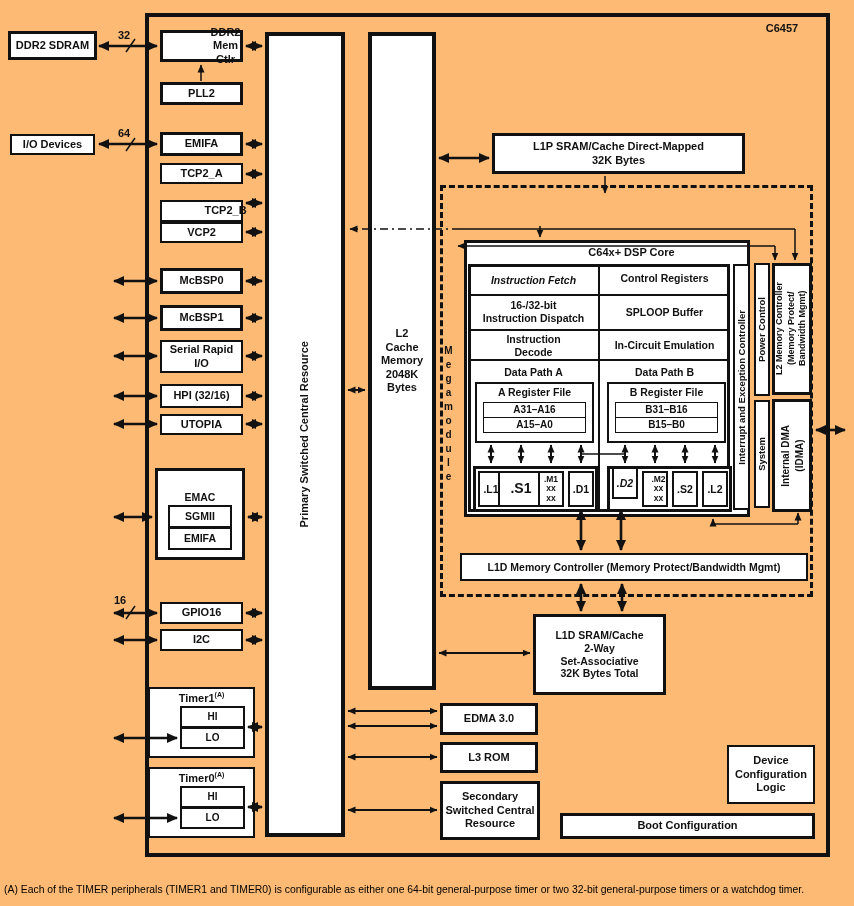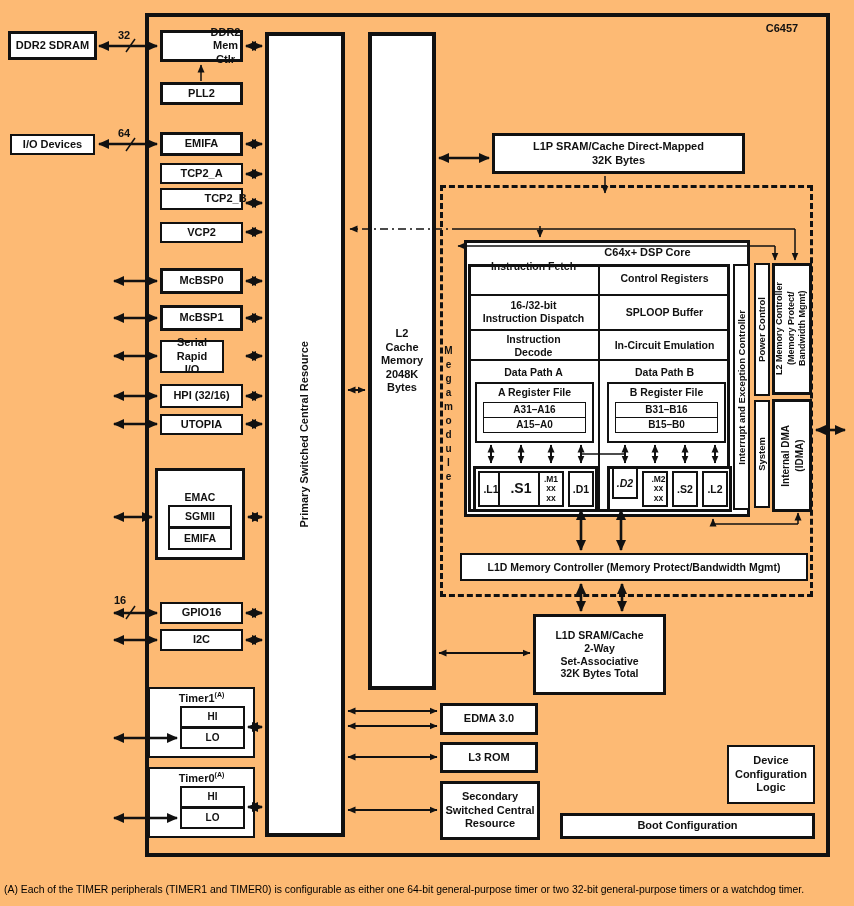--- a/index.html
+++ b/index.html
@@ -39,25 +39,25 @@
 
   <div class="lbl" style="left:113px;top:29px;width:22px;">32</div>
   <div class="lbl" style="left:113px;top:127px;width:22px;">64</div>
   <div class="lbl" style="left:109px;top:594px;width:22px;">16</div>
 
   <div class="box b3" style="left:160px;top:30px;width:83px;height:32px;padding-left:48px;">DDR2
 Mem Ctlr</div>
   <div class="box b3" style="left:160px;top:82px;width:83px;height:23px;">PLL2</div>
   <div class="box b3" style="left:160px;top:132px;width:83px;height:24px;">EMIFA</div>
   <div class="box" style="left:160px;top:163px;width:83px;height:21px;">TCP2_A</div>
-  <div class="box" style="left:160px;top:188px;width:83px;height:22px;padding-left:48px;">TCP2_B</div>
+  <div class="box" style="left:160px;top:200px;width:83px;height:22px;padding-left:48px;">TCP2_B</div>
   <div class="box" style="left:160px;top:222px;width:83px;height:21px;">VCP2</div>
   <div class="box b3" style="left:160px;top:268px;width:83px;height:26px;">McBSP0</div>
   <div class="box b3" style="left:160px;top:305px;width:83px;height:26px;">McBSP1</div>
-  <div class="box" style="left:160px;top:340px;width:64px;height:33px;">Serial Rapid
+  <div class="box" style="left:160px;top:340px;width:83px;height:33px;">Serial Rapid
 I/O</div>
   <div class="box" style="left:160px;top:384px;width:83px;height:24px;">HPI (32/16)</div>
   <div class="box" style="left:160px;top:414px;width:83px;height:21px;">UTOPIA</div>
 
   <div class="box b3" style="left:155px;top:468px;width:90px;height:92px;align-items:flex-start;">
     <div style="padding-top:20px;font-size:10.5px;text-align:center;">EMAC
 10/100/1000</div>
   </div>
   <div class="box" style="left:168px;top:505px;width:64px;height:23px;font-size:10.5px;">SGMII</div>
   <div class="box" style="left:168px;top:527px;width:64px;height:23px;font-size:10.5px;">EMIFA</div>
@@ -86,29 +86,29 @@
 2048K
 Bytes</div>
 
   <div class="dashedbox" style="left:440px;top:185px;width:373px;height:412px;"></div>
   <div class="lbl stack" style="left:442px;top:345px;width:16px;height:135px;font-size:10px;">Megamodule</div>
 
   <div class="box b3" style="left:492px;top:133px;width:253px;height:41px;">L1P SRAM/Cache Direct-Mapped
 32K Bytes</div>
 
   <div class="box b3" style="left:464px;top:240px;width:286px;height:277px;"></div>
-  <div class="lbl" style="left:464px;top:246px;width:335px;padding-left:16px;">C64x+ DSP Core</div>
+  <div class="lbl" style="left:464px;top:246px;width:335px;">C64x+ DSP Core</div>
 
   <div class="box b3 nofill" style="left:468px;top:264px;width:262px;height:248px;"></div>
   <div class="gridline" style="left:598px;top:264px;width:2px;height:248px;"></div>
   <div class="gridline" style="left:468px;top:294px;width:262px;height:2px;"></div>
   <div class="gridline" style="left:468px;top:329px;width:262px;height:2px;"></div>
   <div class="gridline" style="left:468px;top:359px;width:262px;height:2px;"></div>
 
-  <div class="lbl" style="left:468px;top:260px;width:131px;font-size:10.5px;">Instruction Fetch</div>
+  <div class="lbl" style="left:468px;top:274px;width:131px;font-size:10.5px;font-style:italic;">Instruction Fetch</div>
   <div class="lbl" style="left:599px;top:272px;width:131px;font-size:10.5px;">Control Registers</div>
   <div class="lbl" style="left:468px;top:299px;width:131px;font-size:10.5px;">16-/32-bit
 Instruction Dispatch</div>
   <div class="lbl" style="left:599px;top:306px;width:131px;font-size:10.5px;">SPLOOP Buffer</div>
   <div class="lbl" style="left:468px;top:333px;width:131px;font-size:10.5px;">Instruction
 Decode</div>
   <div class="lbl" style="left:599px;top:339px;width:131px;font-size:10.5px;">In-Circuit Emulation</div>
   <div class="lbl" style="left:468px;top:366px;width:131px;font-size:10.5px;">Data Path A</div>
   <div class="lbl" style="left:599px;top:366px;width:131px;font-size:10.5px;">Data Path B</div>
 

